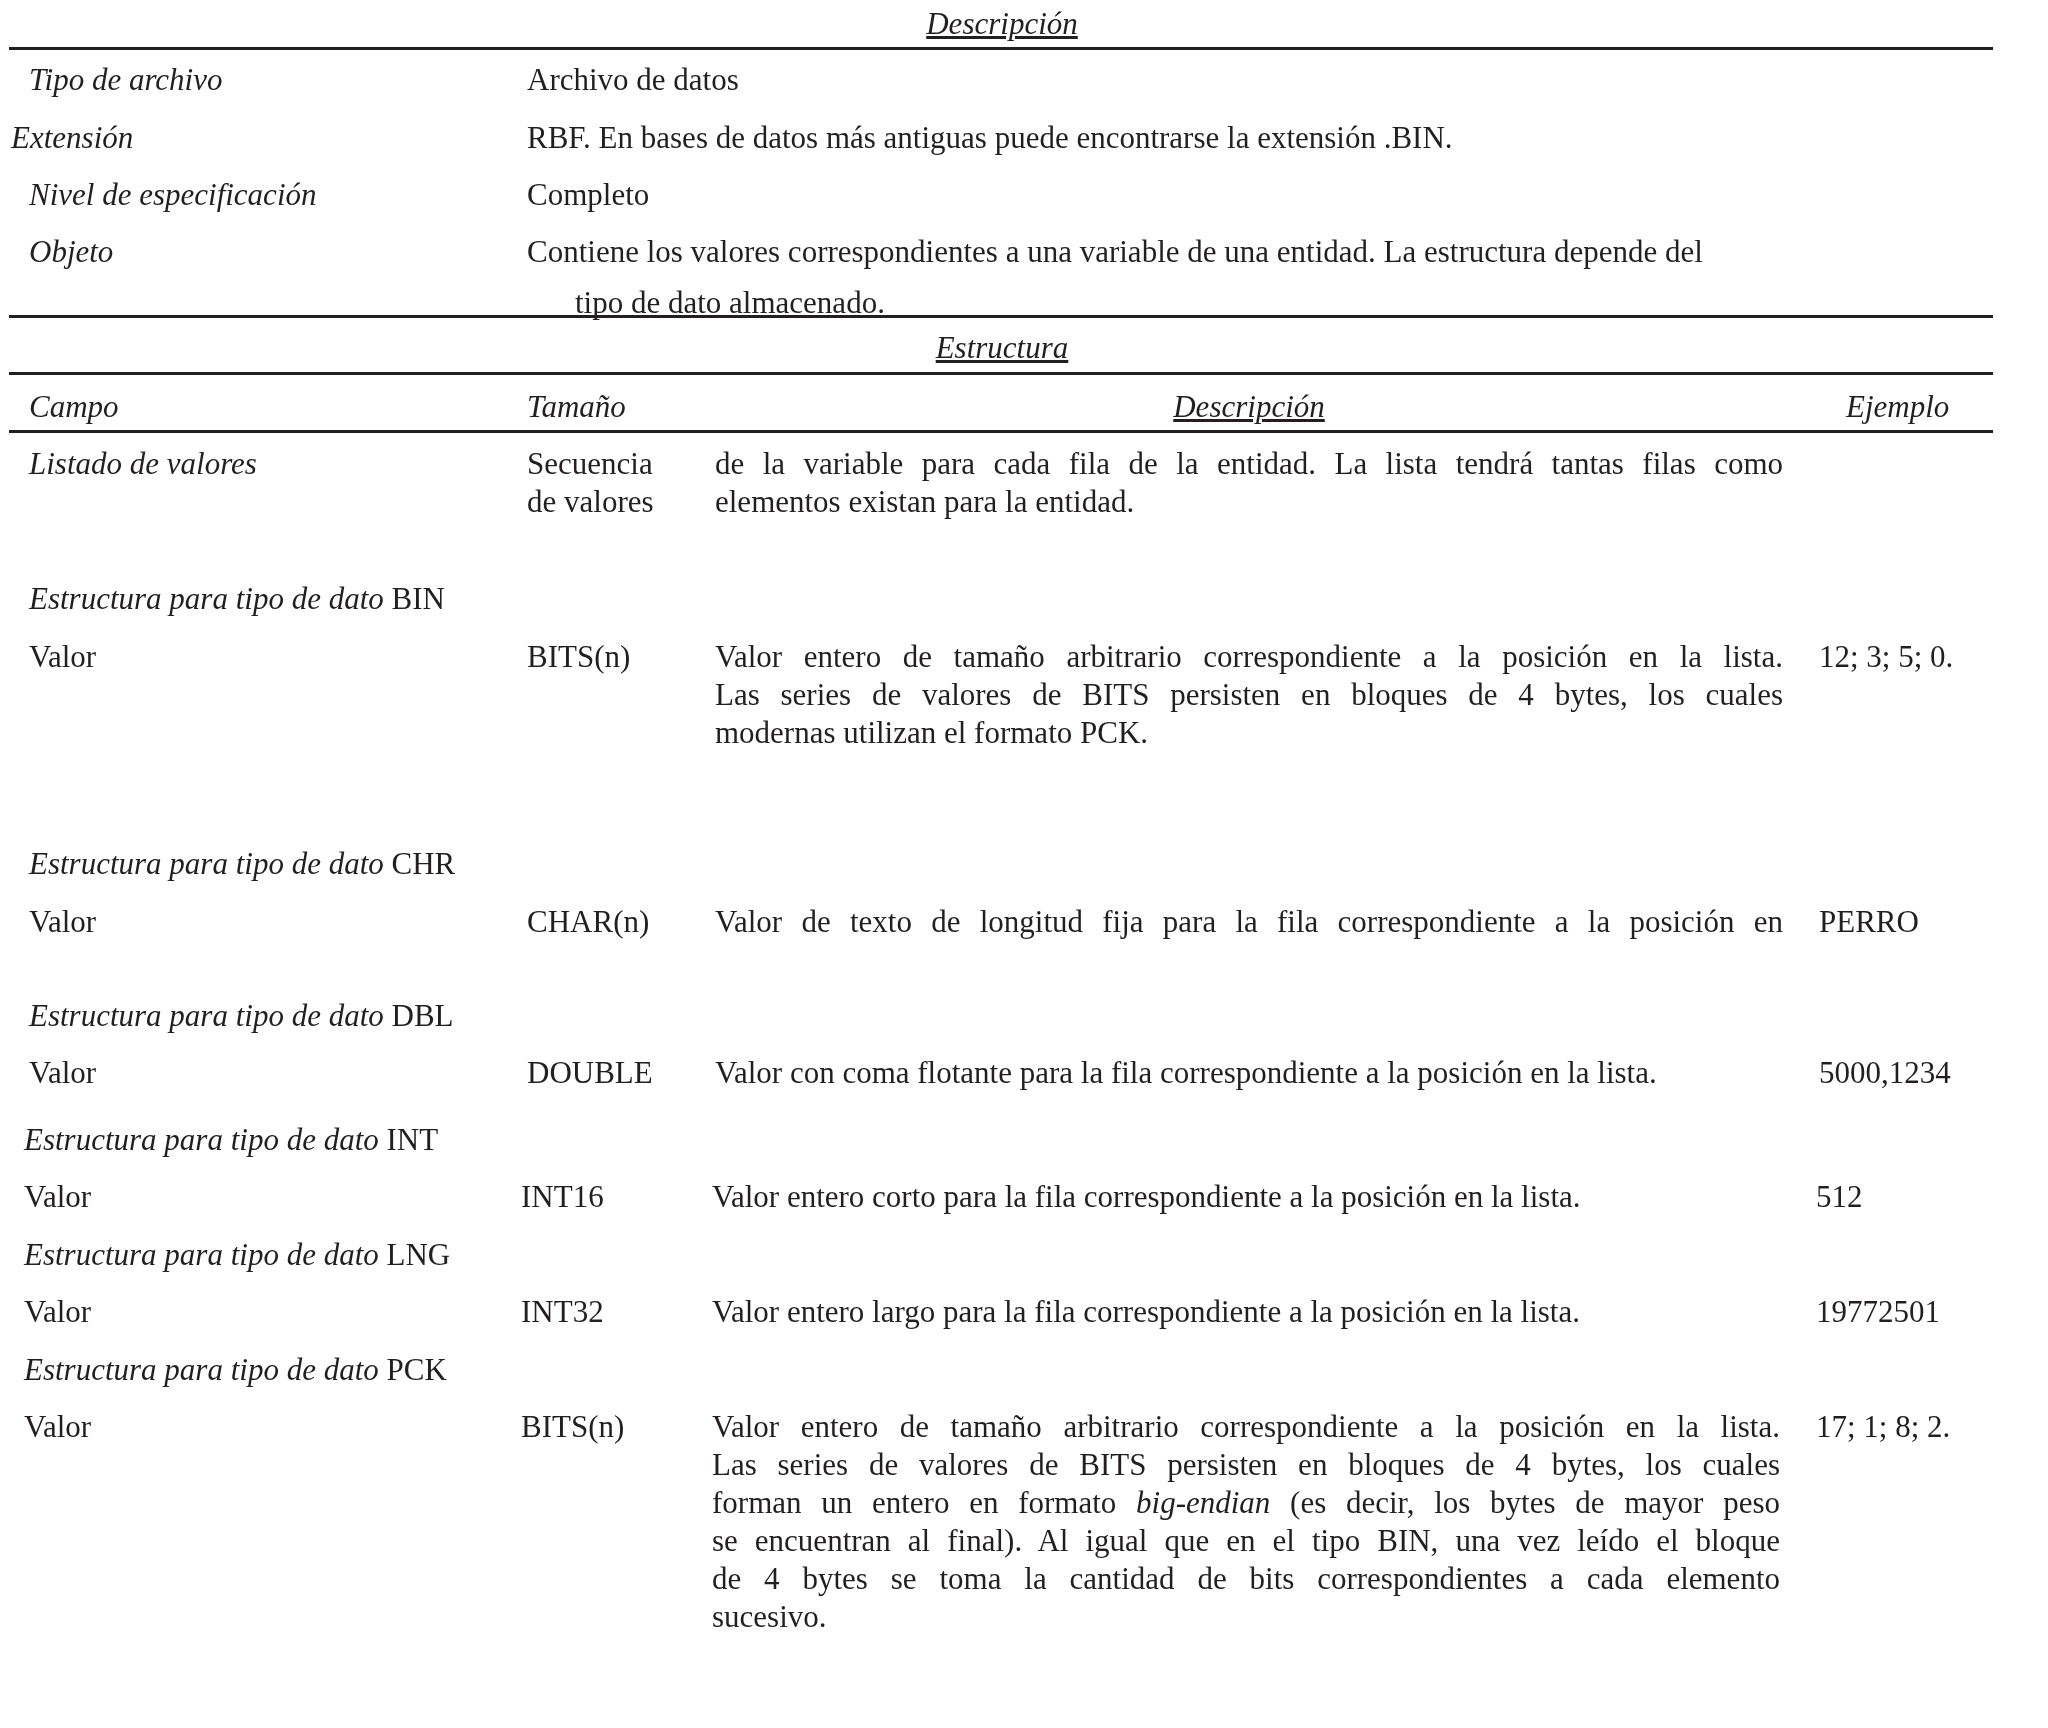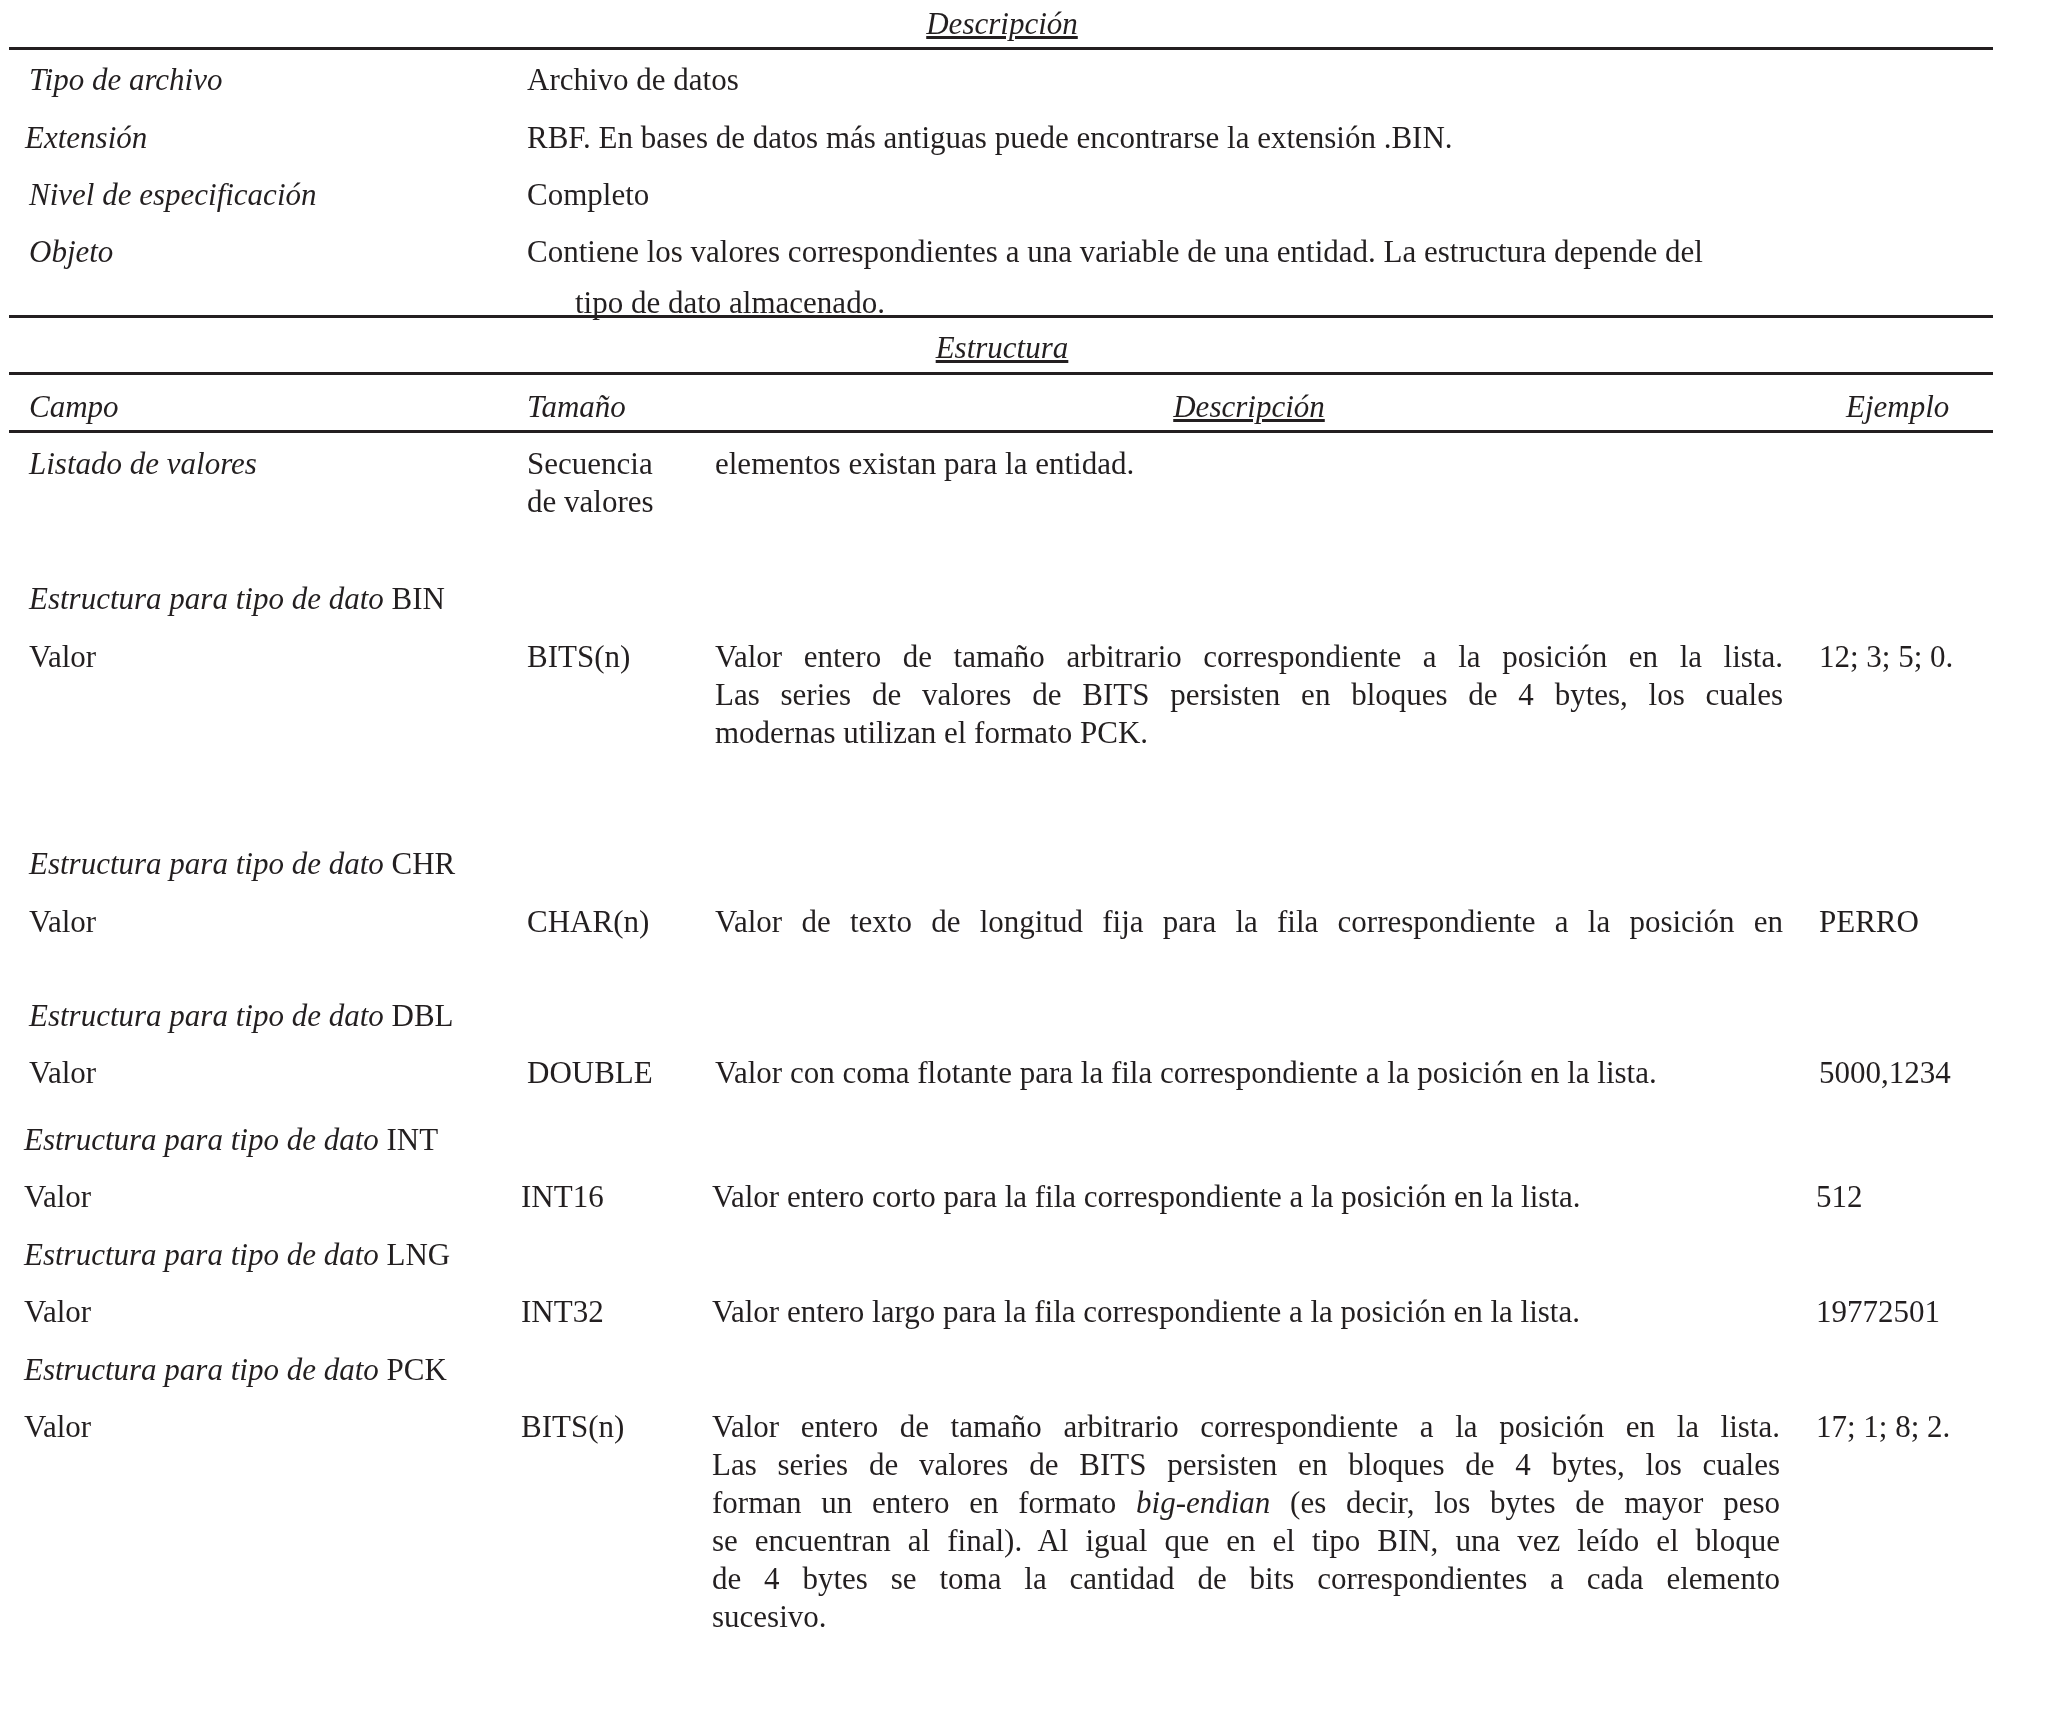--- a/index.html
+++ b/index.html
@@ -19,21 +19,21 @@
 </style>
 </head>
 <body>
 
 <div class="t it center" style="left:802px; width:400px; top:5px;">Descripción</div>
 <div class="rule" style="top:47px;"></div>
 
 <div class="t it" style="left:29px; top:61px;">Tipo de archivo</div>
 <div class="t" style="left:527px; top:61px;">Archivo de datos</div>
 
-<div class="t it" style="left:25px; top:119px;">Extensión</div>
+<div class="t it" style="left:11px; top:119px;">Extensión</div>
 <div class="t" style="left:527px; top:119px;">RBF. En bases de datos más antiguas puede encontrarse la extensión .BIN.</div>
 
 <div class="t it" style="left:29px; top:176px;">Nivel de especificación</div>
 <div class="t" style="left:527px; top:176px;">Completo</div>
 
 <div class="t it" style="left:29px; top:233px;">Objeto</div>
 <div class="t" style="left:527px; top:233px;">Contiene los valores correspondientes a una variable de una entidad. La estructura depende del</div>
 <div class="t" style="left:527px; top:284px;margin-left:48px;">tipo de dato almacenado.</div>
 
 <div class="rule" style="top:315px;"></div>
@@ -45,20 +45,21 @@
 <div class="t it" style="left:527px; top:388px;">Tamaño</div>
 <div class="t it center" style="left:715px; width:1068px; top:388px;">Descripción</div>
 <div class="t it" style="left:1846px; top:388px;">Ejemplo</div>
 
 <div class="rule" style="top:430px;"></div>
 
 <div class="t it" style="left:29px; top:445px;">Listado de valores</div>
 <div class="t" style="left:527px; top:445px;">Secuencia</div>
 <div class="t" style="left:527px; top:483px;">de valores</div>
 <div class="para" style="left:715px; top:445px; width:1068px;">
+    <span class="ln">de la variable para cada fila de la entidad. La lista tendrá tantas filas como</span>
     <span class="ln last">elementos existan para la entidad.</span>
   </div>
 
 <div id="sections">
     <div class="t" style="left: 29px; top: 580px;"><span class="it">Estructura para tipo de dato </span><span>BIN</span></div>
     <div class="t" style="left: 29px; top: 638px;">Valor</div>
     <div class="t" style="left: 527px; top: 638px;">BITS(n)</div>
     <div class="para" style="left: 715px; top: 638px; width: 1068px;">
       <span class="ln">Valor entero de tamaño arbitrario correspondiente a la posición en la lista.</span>
       <span class="ln">Las series de valores de BITS persisten en bloques de 4 bytes, los cuales</span>

